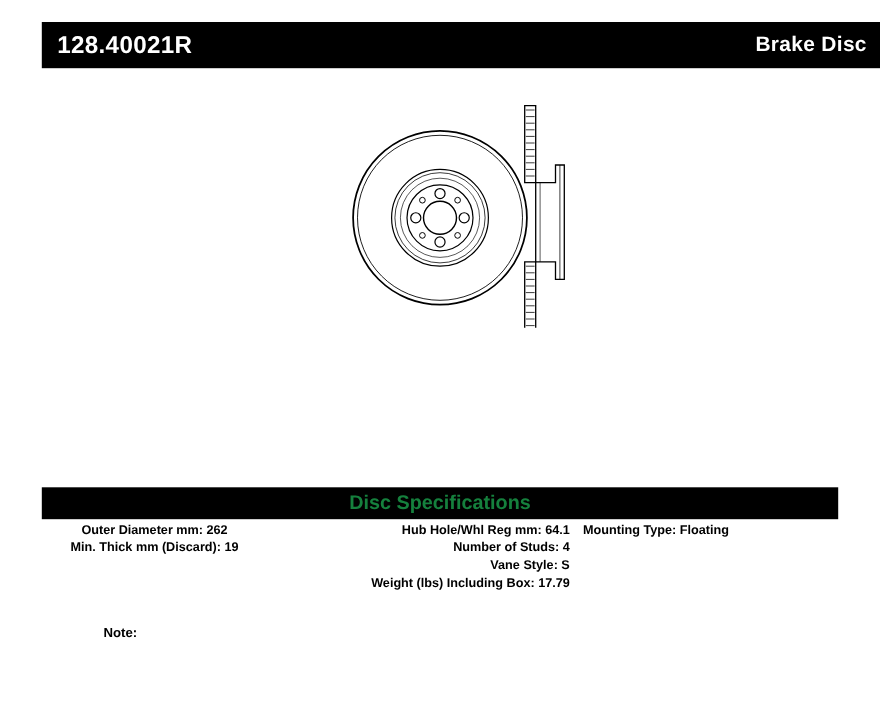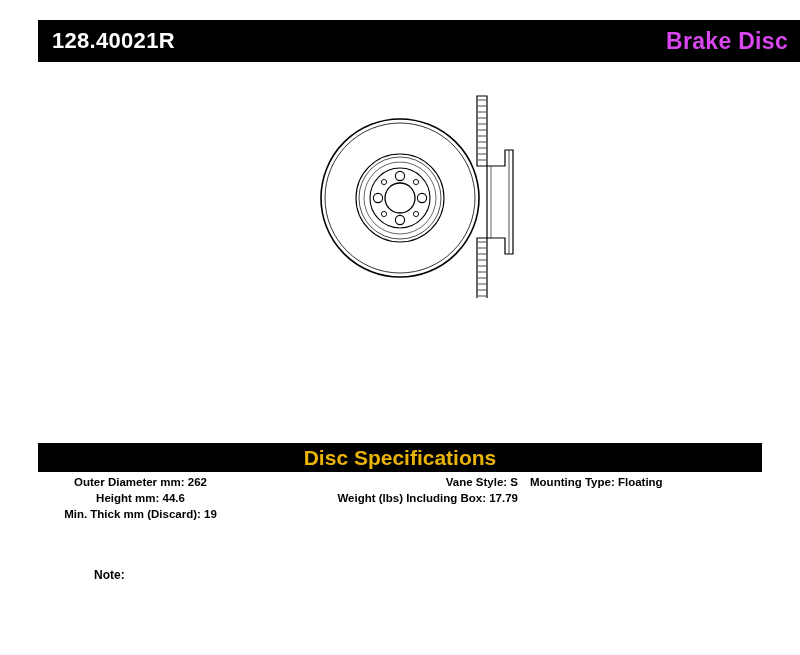--- a/index.html
+++ b/index.html
@@ -34,22 +34,22 @@
     box-sizing: border-box;
     padding: 0 14px;
   }
   .part-number {
     color: #ffffff;
     font-size: 22px;
     font-weight: bold;
     letter-spacing: 0.3px;
   }
   .product-type {
-    color: #d946ef;
-    font-size: 23px;
+    color: #ffffff;
+    font-size: 19px;
     font-weight: bold;
     letter-spacing: 0.3px;
   }
 
   
   .image-area {
     position: absolute;
     left: 38px;
     top: 70px;
     width: 724px;
@@ -67,22 +67,22 @@
   }
 
   
   .spec-header {
     position: absolute;
     left: 38px;
     top: 443px;
     width: 724px;
     height: 29px;
     background: #000000;
-    color: #eab308;
-    font-size: 21px;
+    color: #15803d;
+    font-size: 18px;
     font-weight: bold;
     display: flex;
     align-items: center;
     justify-content: center;
   }
   .spec-body {
     position: absolute;
     left: 38px;
     top: 474px;
     width: 724px;
@@ -198,24 +198,25 @@
       <line x1="46" y1="62" x2="46" y2="166" stroke="#000000" stroke-width="0.7"></line>
       <line x1="28" y1="78" x2="28" y2="150" stroke="#000000" stroke-width="0.6"></line>
     </svg>
   </div>
 
   <div class="spec-header">Disc Specifications</div>
 
   <div class="spec-body">
     <div class="spec-col left">
       <div class="spec-line">Outer Diameter mm: 262</div>
-      <div class="spec-line">Height mm: 44.6</div>
       <div class="spec-line">Min. Thick mm (Discard): 19</div>
     </div>
     <div class="spec-col mid">
+      <div class="spec-line">Hub Hole/Whl Reg mm: 64.1</div>
+      <div class="spec-line">Number of Studs: 4</div>
       <div class="spec-line">Vane Style: S</div>
       <div class="spec-line">Weight (lbs) Including Box: 17.79</div>
     </div>
     <div class="spec-col right">
       <div class="spec-line">Mounting Type: Floating</div>
     </div>
   </div>
 
   <div class="note-row">
     <span class="note-label">Note:</span>

